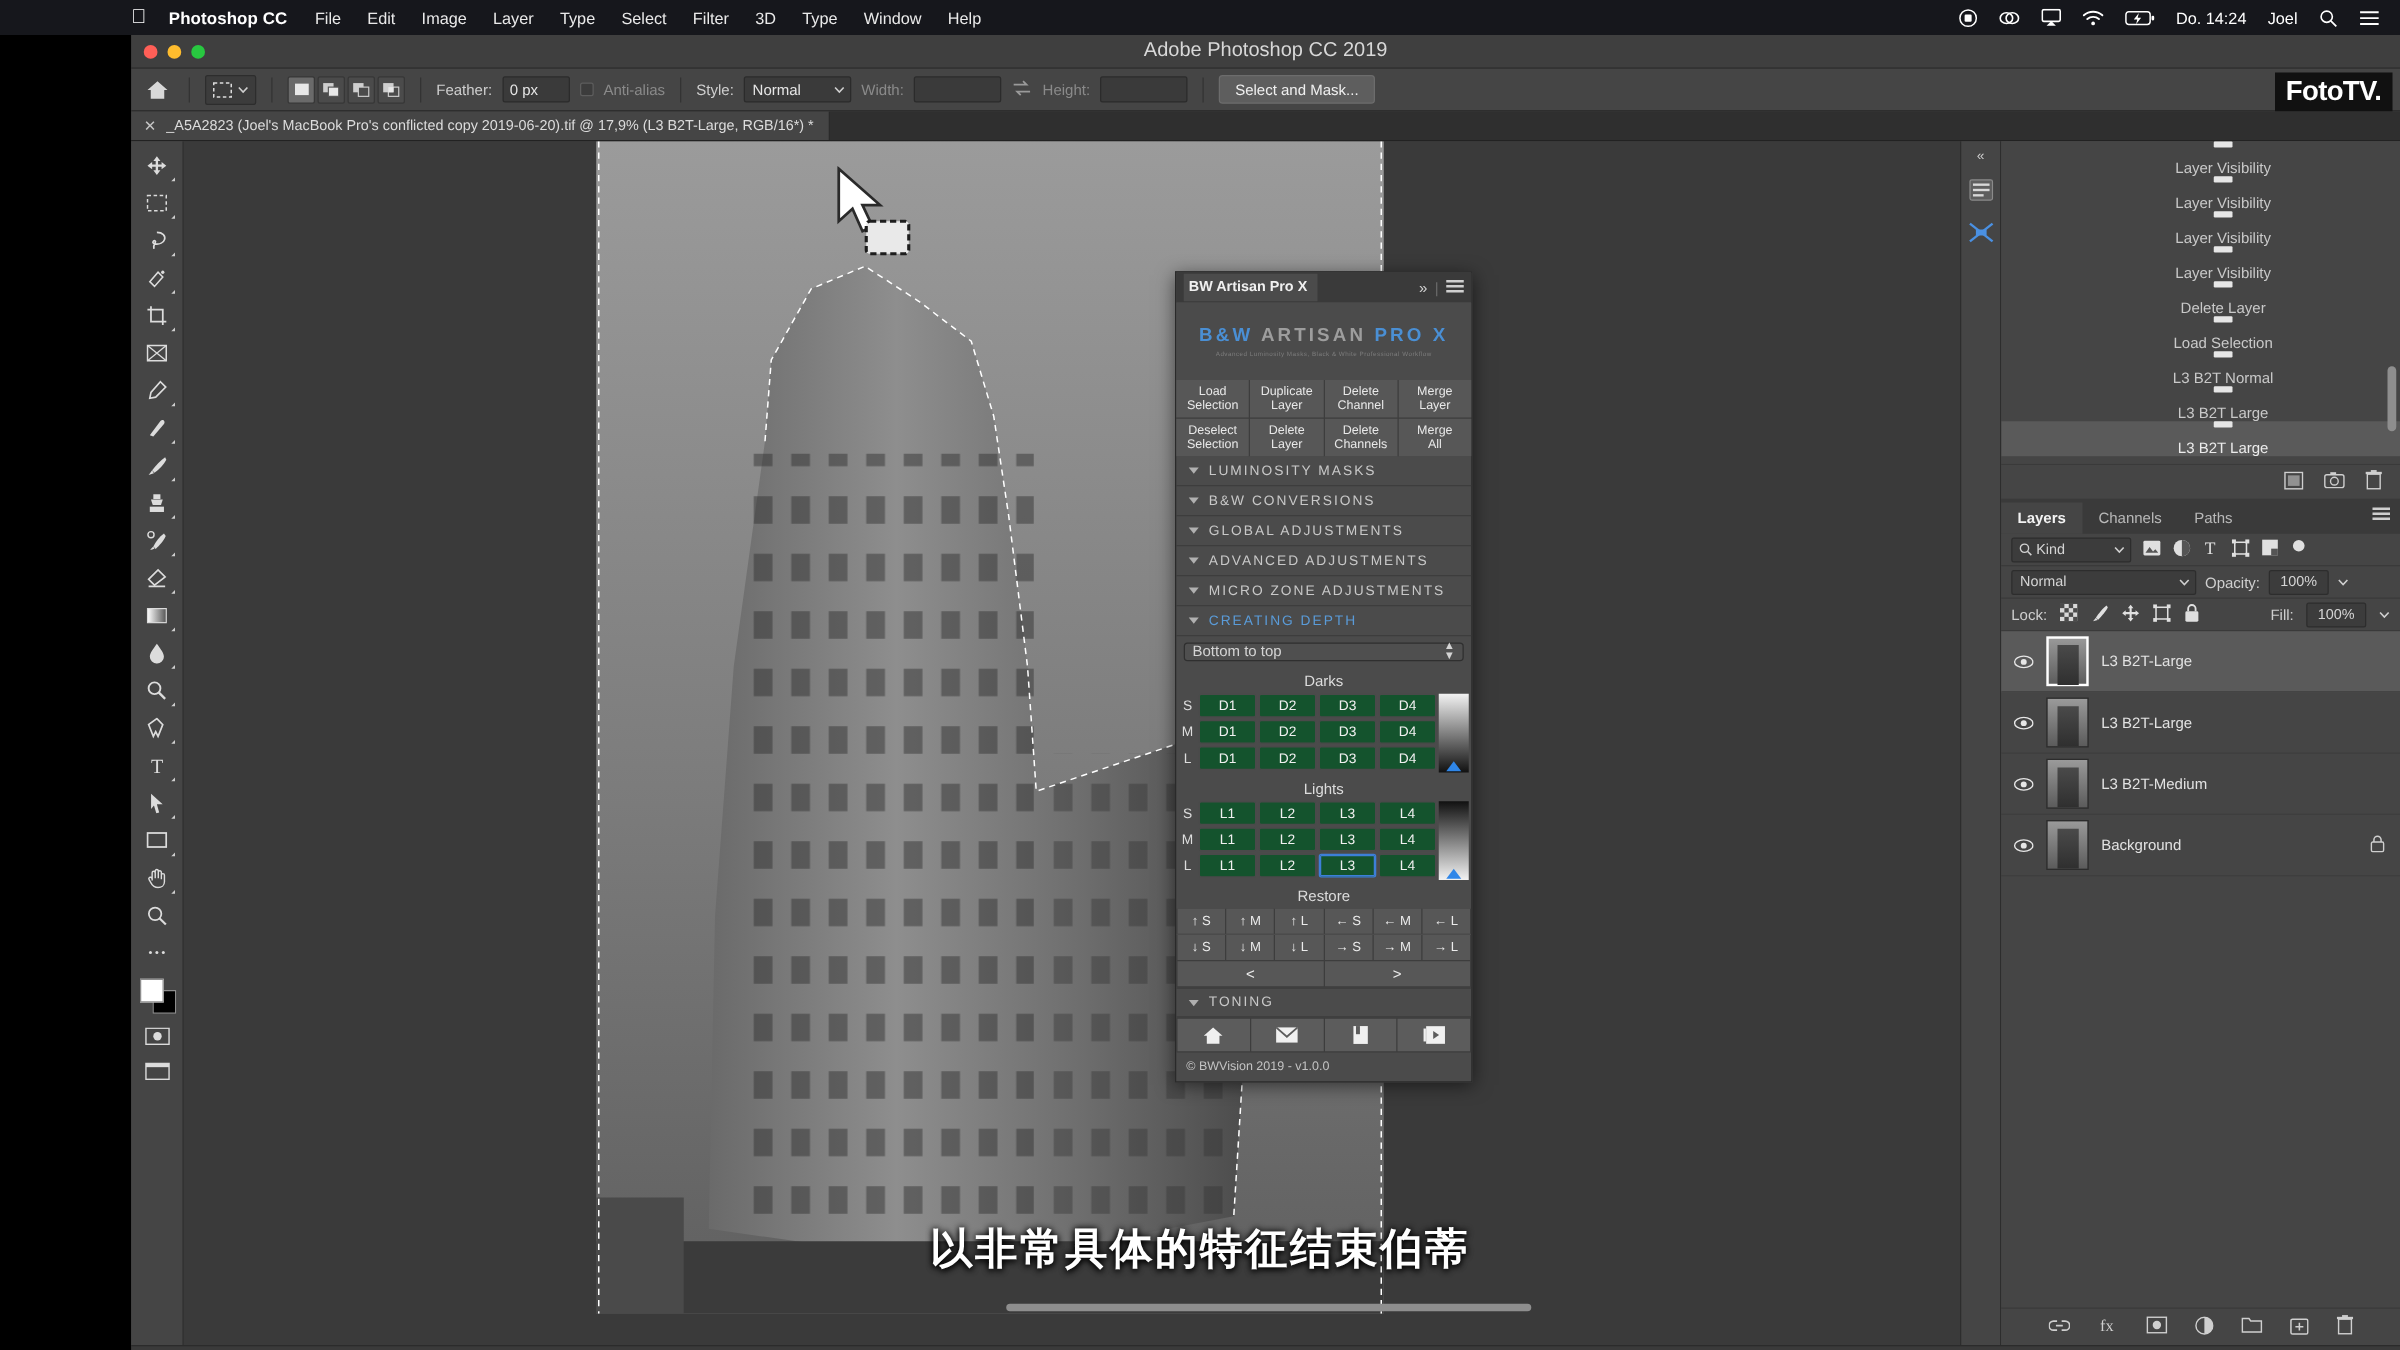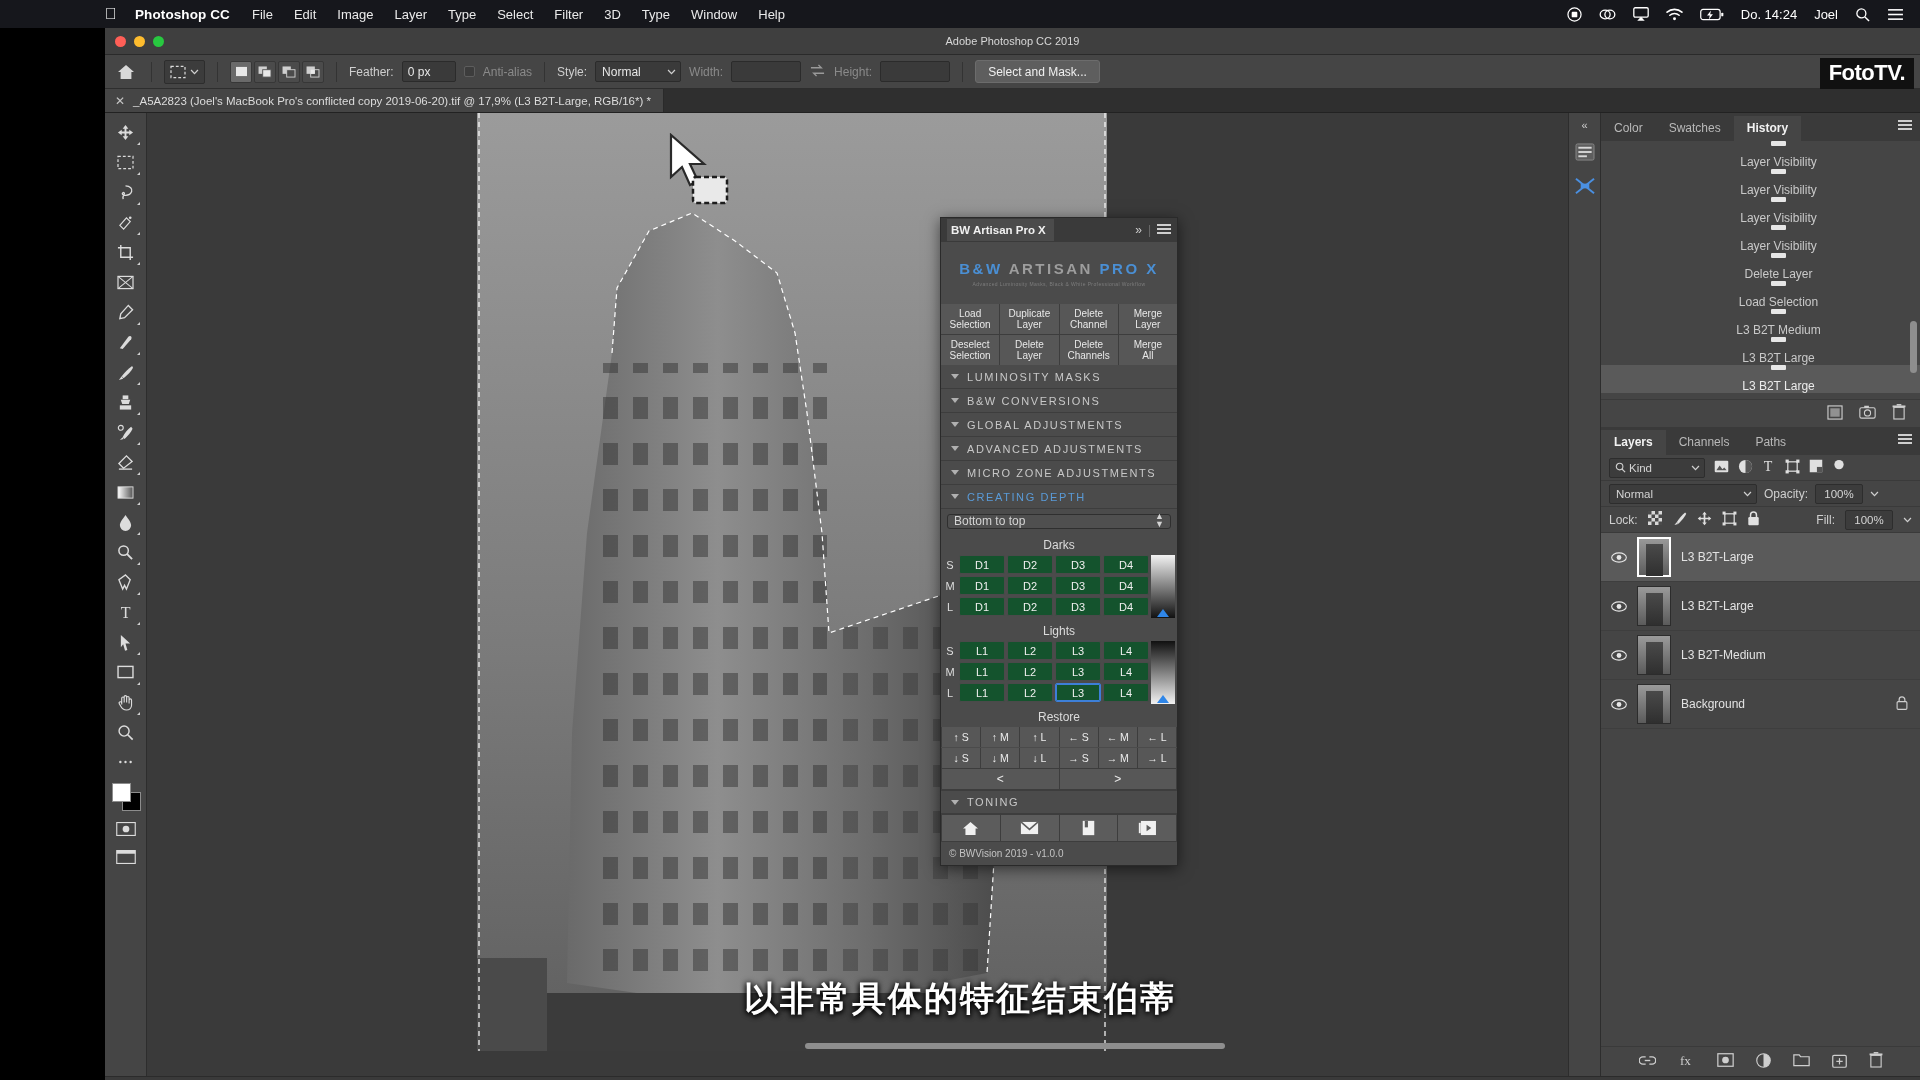--- a/index.html
+++ b/index.html
@@ -17,21 +17,21 @@
   .macbar .spacer { flex:1; }
   .macbar .right { display:flex; align-items:center; gap:17px; padding-right:16px; }
   .macbar .right .ic { color:#fff; display:flex; align-items:center; }
   .macbar .right .txt { color:#fff; font-size:13px; }
 
   
   .pswin { position:absolute; left:105px; top:28px; width:1815px; height:1052px; background:#3a3a3a; }
 
   .titlebar { position:relative; height:27px; background:#3f3f3f; border-bottom:1px solid #2a2a2a;
               display:flex; align-items:center; justify-content:center; }
-  .titlebar .title { font-size:11px; color:#d8d8d8; }
+  .titlebar .title { font-size:16px; color:#d8d8d8; }
   .traffic { position:absolute; left:10px; top:8px; display:flex; gap:8px; }
   .traffic i { width:11px; height:11px; border-radius:50%; display:block; }
 
   
   .optbar { height:34px; background:#454545; border-bottom:1px solid #2e2e2e;
             display:flex; align-items:center; padding:0 8px; gap:8px; position:relative;}
   .ob-sep { width:1px; height:20px; background:#333; margin:0 4px; }
   .homebtn { width:26px; height:22px; display:flex; align-items:center; justify-content:center; }
   .toolpick { display:flex; align-items:center; gap:4px; background:#3c3c3c; border:1px solid #2d2d2d;
               height:24px; padding:0 5px; border-radius:2px; }
@@ -777,30 +777,20 @@
           <svg width="22" height="20" viewBox="0 0 23 21">
               <line x1="2" y1="3" x2="21" y2="18" stroke="#4a90e2" stroke-width="2"></line>
               <line x1="21" y1="3" x2="2" y2="18" stroke="#4a90e2" stroke-width="2"></line>
               <rect x="7" y="8" width="9" height="5" fill="#4a90e2"></rect>
             </svg>
         </span>
       </div>
 
       <div class="rightpanels">
 
-        <div class="ptabs">
-          <div class="ptab">Color</div>
-          <div class="ptab">Swatches</div>
-          <div class="ptab active">History</div>
-          <span class="pmenu hamb">
-              <i></i>
-              <i></i>
-              <i></i>
-            </span>
-        </div>
         <div class="historybody">
           <div class="hrow">
               <i class="docicon"></i>
               <span>Layer Visibility</span>
             </div>
           <div class="hrow">
               <i class="docicon"></i>
               <span>Layer Visibility</span>
             </div>
           <div class="hrow">
@@ -814,21 +804,21 @@
           <div class="hrow">
               <i class="docicon"></i>
               <span>Delete Layer</span>
             </div>
           <div class="hrow">
               <i class="docicon"></i>
               <span>Load Selection</span>
             </div>
           <div class="hrow">
               <i class="docicon"></i>
-              <span>L3 B2T Medium</span>
+              <span>L3 B2T Normal</span>
             </div>
           <div class="hrow">
               <i class="docicon"></i>
               <span>L3 B2T Large</span>
             </div>
           <div class="hrow selected">
               <i class="docicon"></i>
               <span>L3 B2T Large</span>
             </div>
           <div class="hscroll"></div>

